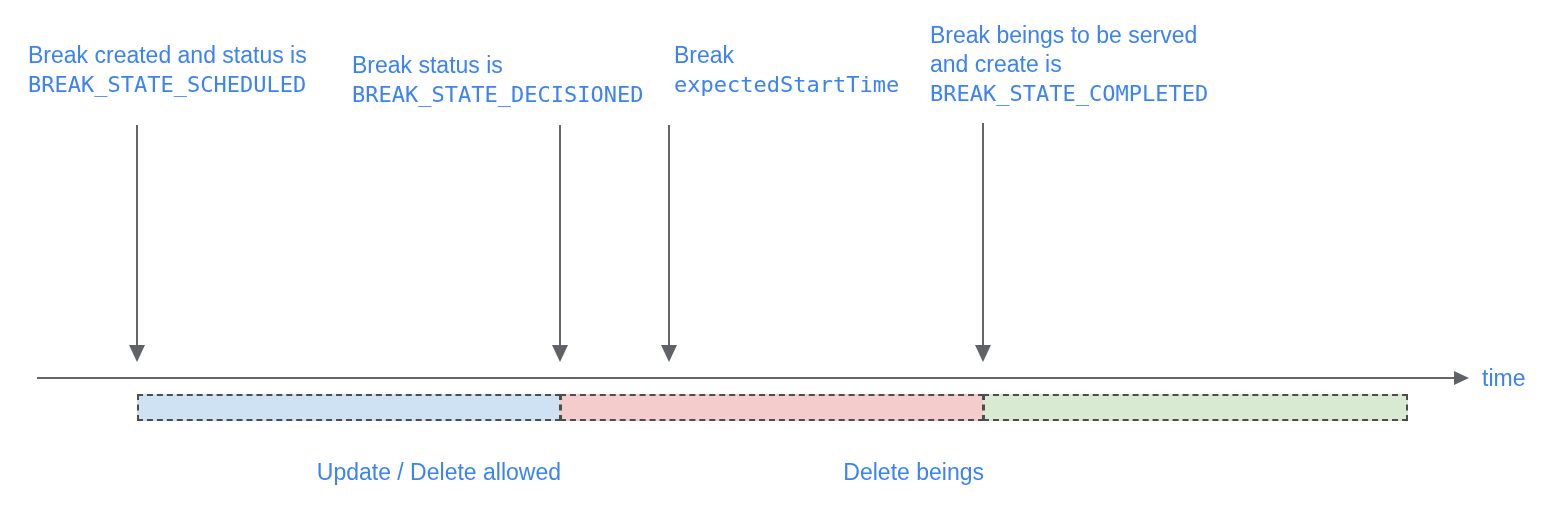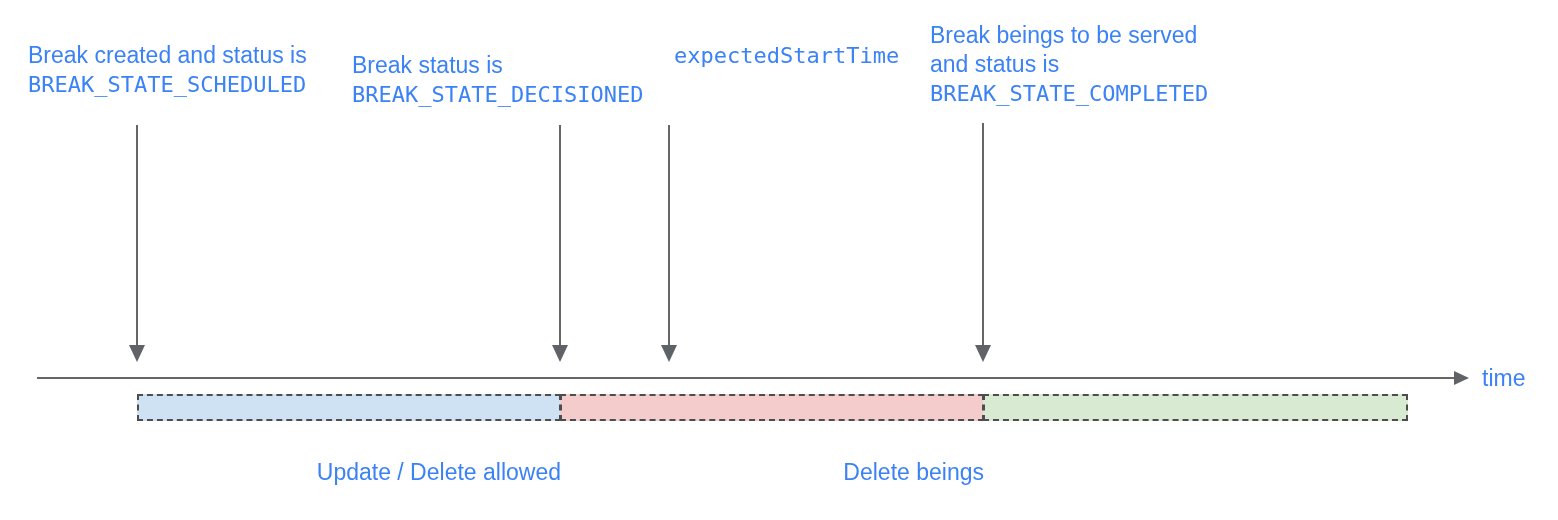--- a/index.html
+++ b/index.html
@@ -71,26 +71,27 @@
     <div class="sans">Break created and status is</div>
     <div class="mono">BREAK_STATE_SCHEDULED</div>
   </div>
 
   <div class="ann" style="left:352px; top:41px;margin-top:10px;">
     <div class="sans">Break status is</div>
     <div class="mono">BREAK_STATE_DECISIONED</div>
   </div>
 
   <div class="ann" style="left:674px; top:41px;">
+    <div class="sans">Break</div>
     <div class="mono">expectedStartTime</div>
   </div>
 
   <div class="ann" style="left:930px; top:21px;">
     <div class="sans">Break beings to be served</div>
-    <div class="sans">and status is</div>
+    <div class="sans">and create is</div>
     <div class="mono">BREAK_STATE_COMPLETED</div>
   </div>
 
   <div class="varrow" style="left:129px; top:125px; height:237px;">
     <div class="shaft"></div>
     <div class="head"></div>
   </div>
   <div class="varrow" style="left:552px; top:125px; height:237px;">
     <div class="shaft"></div>
     <div class="head"></div>

